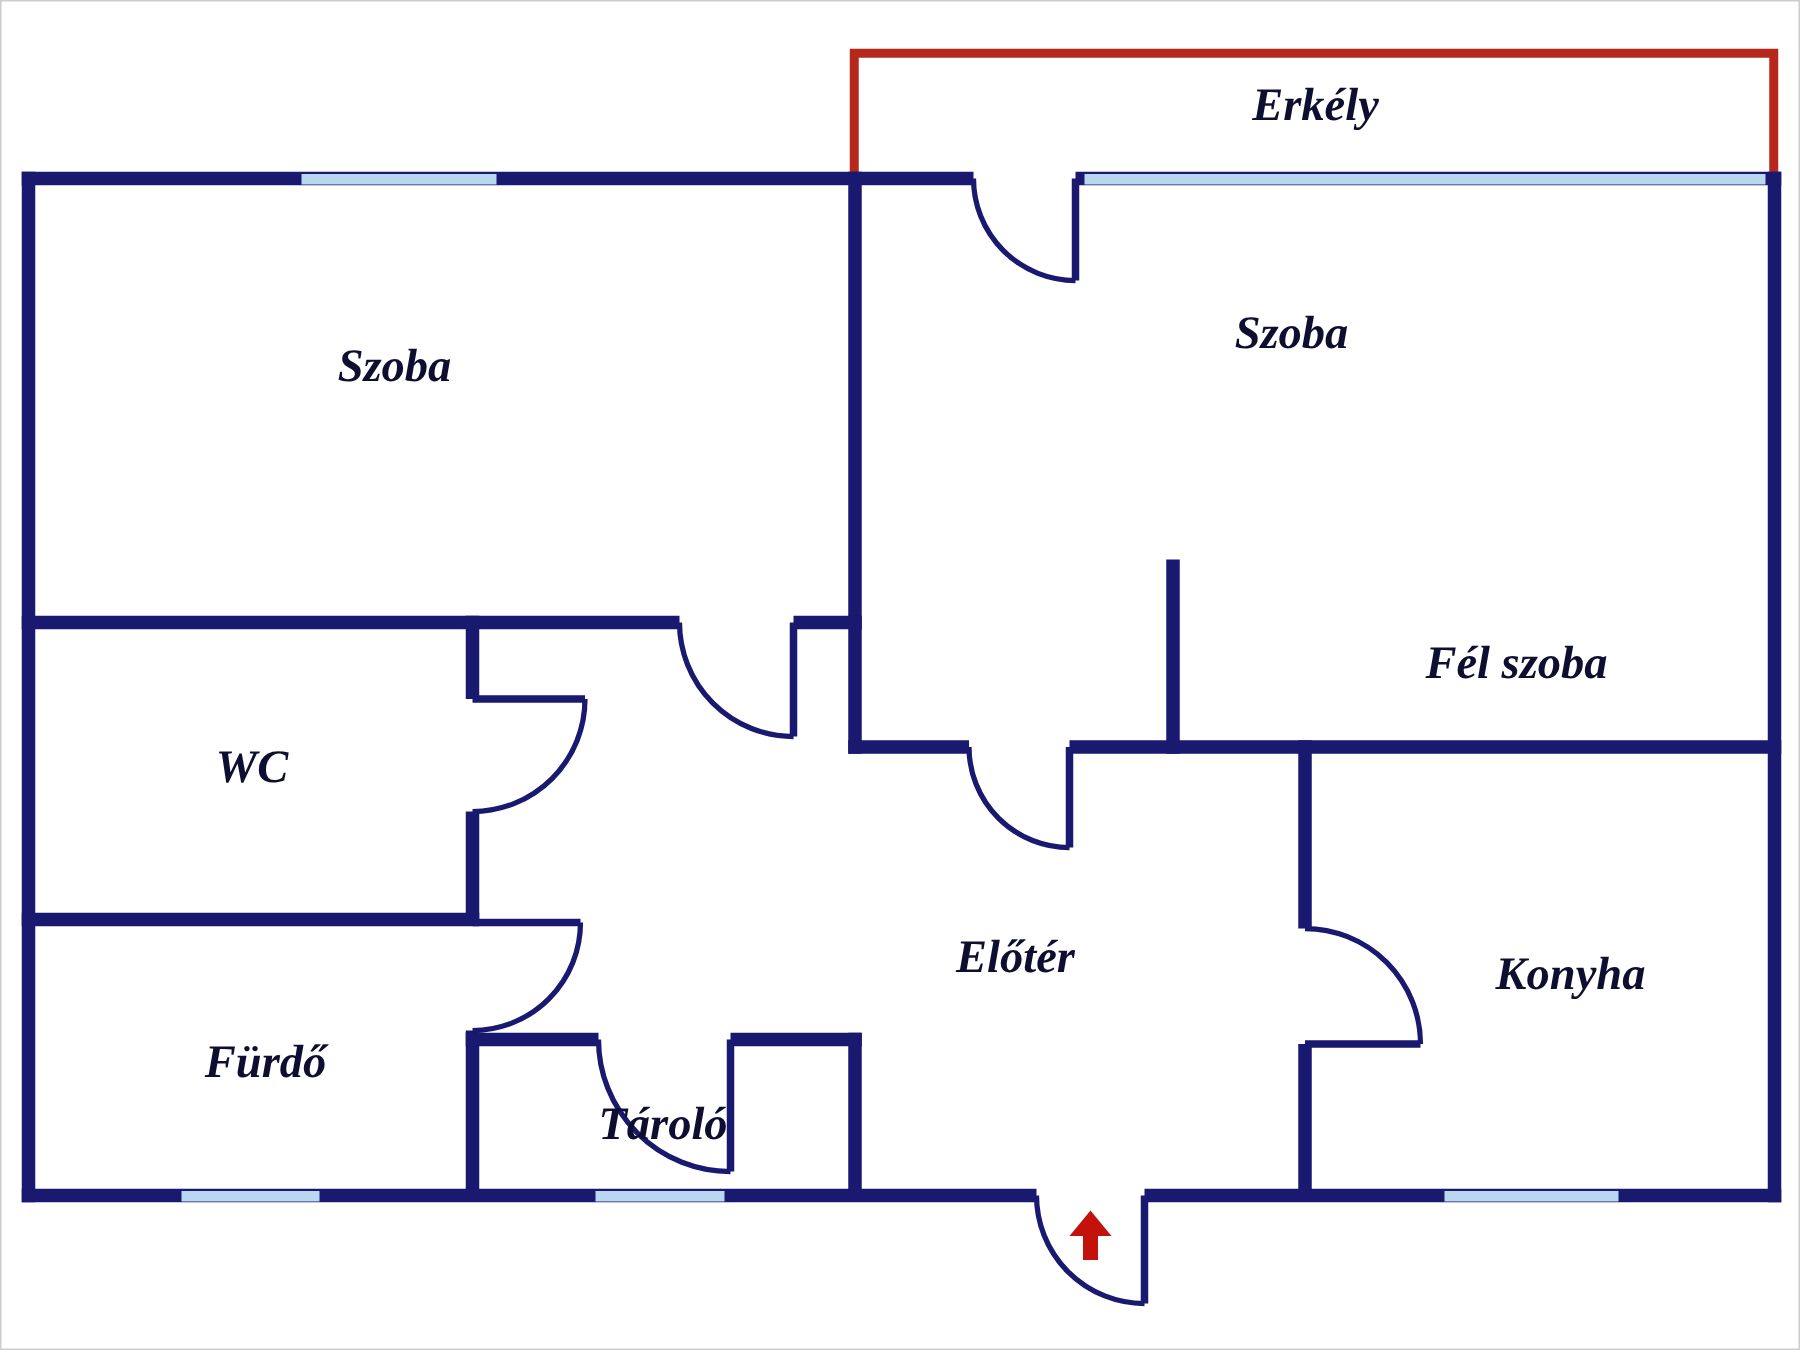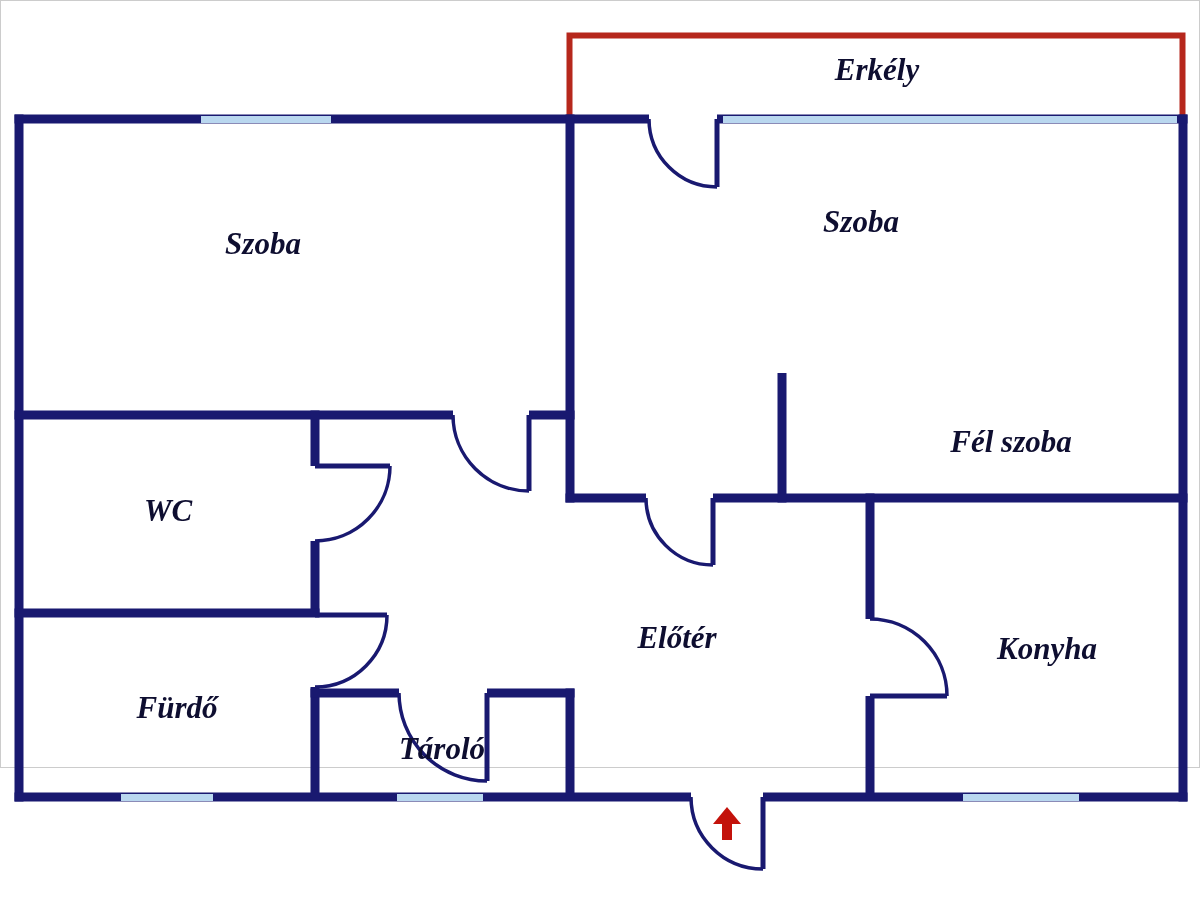--- a/index.html
+++ b/index.html
@@ -3,21 +3,21 @@
 <meta charset="utf-8">
 <style>
   html, body { margin: 0; padding: 0; }
   body {
     width: 1200px; height: 900px;
     background: var(--background, #ffffff);
     font-family: "Liberation Serif", serif;
   }
   .page {
     box-sizing: border-box;
-    width: 1200px; height: 768px;
+    width: 1200px; height: 900px;
     border: 1px solid var(--border, #cccccc);
     background: var(--background, #ffffff);
   }
   .wall   { stroke: var(--wall, #191970); stroke-width: 9; fill: none; stroke-linecap: butt; }
   .leaf   { stroke: var(--wall, #191970); stroke-width: 5; fill: none; }
   .arc    { stroke: var(--wall, #191970); stroke-width: 3.5; fill: none; }
   .window { fill: var(--window, #b9d7ef); stroke: none; }
   .balcony{ stroke: var(--balcony, #b6271c); stroke-width: 6; fill: none; }
   .arrow  { fill: var(--arrow, #c3120b); stroke: none; }
   .label  {

